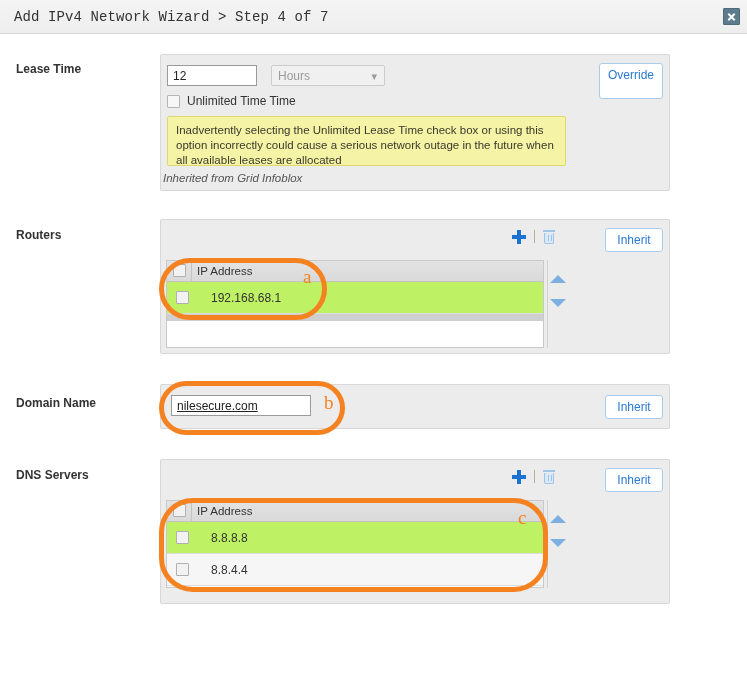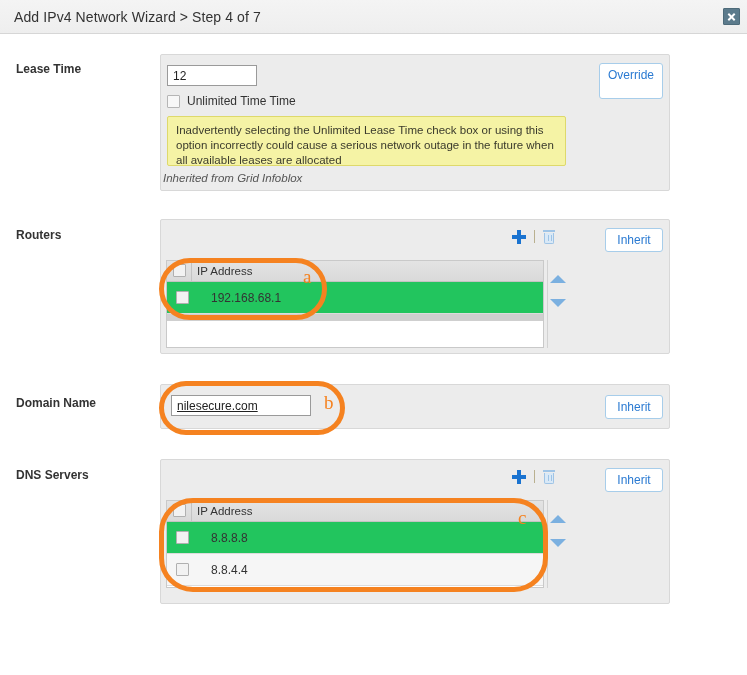--- a/index.html
+++ b/index.html
@@ -16,20 +16,21 @@
     overflow: hidden;
     background: #ffffff;
   }
 
   
   .titlebar {
     position: absolute; left: 0; top: 0;
     width: 747px; height: 34px;
     background: linear-gradient(#f4f4f4, #eeeeee);
     border-bottom: 1px solid #d6d6d6;
+    font-family: Liberation Mono, monospace;
   }
   .titlebar .title {
     position: absolute; left: 14px; top: 9px;
     font-size: 14px; color: #333333;
     letter-spacing: .1px;
     white-space: nowrap;
   }
   .close-btn {
     position: absolute; right: 7px; top: 8px;
     width: 17px; height: 17px;
@@ -214,21 +215,21 @@
     font-size: 11.5px; color: #333333;
   }
   .grid-head .hdiv {
     position: absolute; left: 24px; top: 0; width: 1px; height: 21px;
     background: #c3c3c3;
   }
   .grid-row {
     position: relative;
     height: 32px;
     border-bottom: 1px solid #dcdcdc;
-    background: #22c55e;
+    background: #bef264;
   }
   .grid-row.alt { background: #f6f6f6; }
   .grid-row .rcell {
     position: absolute; left: 44px; top: 9px;
     font-size: 12px; color: #333333;
   }
   .grid-cb {
     position: absolute; left: 6px; top: 3px;
     width: 13px; height: 13px;
     background: #f2f2f2;
@@ -305,20 +306,24 @@
   </div>
 
   <div class="body">
 
     <div class="row">
       <div class="row-label" style="top:28px;">Lease Time</div>
 
       <div class="panel" style="top:20px; width:510px; height:137px;">
         <input class="tfield" style="left: 6px; top: 10px; width: 90px; height: 21px;" value="12">
 
+        <div class="select-box" style="left:110px; top:10px; width:114px; height:21px;">
+          <span>Hours</span>
+          <span class="caret">▾</span>
+        </div>
 
         <div class="cbox" style="left:6px; top:40px;"></div>
         <div class="cbox-label" style="left:26px; top:39px;">Unlimited Time Time</div>
 
         <div class="warn" style="left:6px; top:61px; width:399px; height:50px;">Inadvertently selecting the Unlimited Lease Time check box or using this option incorrectly could cause a serious network outage in the future when all available leases are allocated</div>
 
         <div class="inherit-note" style="left:2px; top:117px;">Inherited from Grid Infoblox</div>
 
         <div class="btn" style="left:438px; top:8px; width:64px; height:36px; line-height:22px;">Override</div>
       </div>

